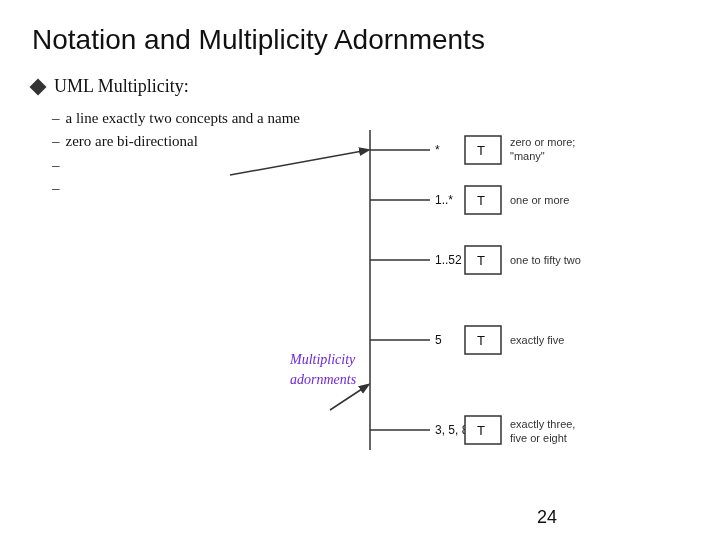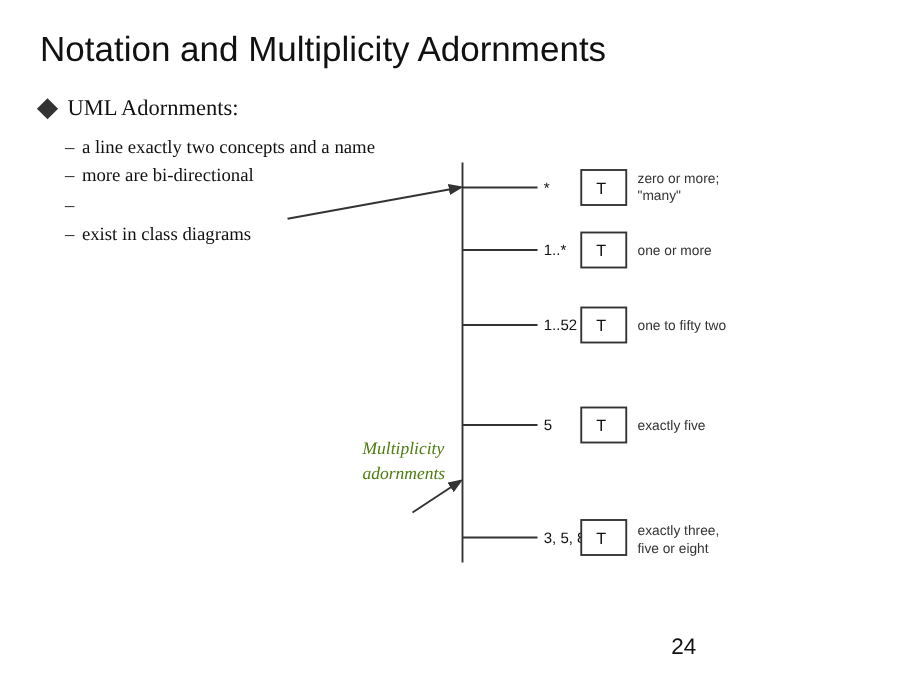--- a/index.html
+++ b/index.html
@@ -101,59 +101,58 @@
     }
 
     
     .mult-label {
       position: absolute;
       left: 10px;
       top: 230px;
       font-size: 14px;
       font-style: italic;
       line-height: 1.4;
-      color: #4d7c0f;
+      color: #6d28d9;
     }
 
     
     .page-num {
       position: absolute;
       bottom: 12px;
       right: 24px;
       font-size: 18px;
       font-family: Arial, sans-serif;
     }
   </style>
 </head>
 <body>
 
 <div class="page">
 
   <h1 class="title">Notation and Multiplicity Adornments</h1>
 
   <div class="uml-header">
     <span class="diamond"></span>
-    <span>UML Adornments:</span>
+    <span>UML Multiplicity:</span>
   </div>
 
   <div class="bullets">
     <div class="bullet-line">
       <span class="dash">–</span>
       <span>a line exactly two concepts and a name</span>
     </div>
     <div class="bullet-line">
       <span class="dash">–</span>
-      <span>more are bi-directional</span>
-    </div>
-    <div class="bullet-line">
-      <span class="dash">–</span>
-    </div>
-    <div class="bullet-line">
-      <span class="dash">–</span>
-      <span>exist in class diagrams</span>
+      <span>zero are bi-directional</span>
+    </div>
+    <div class="bullet-line">
+      <span class="dash">–</span>
+    </div>
+    <div class="bullet-line">
+      <span class="dash">–</span>
     </div>
   </div>
 
   <div class="diagram-area">
     <svg class="diagram" viewBox="0 0 420 360">
 
       <line x1="90" y1="10" x2="90" y2="330" stroke="#333" stroke-width="1.5"></line>
 
       <line x1="90" y1="30" x2="150" y2="30" stroke="#333" stroke-width="1.5"></line>
       <text x="155" y="34" class="label-text">*</text>

